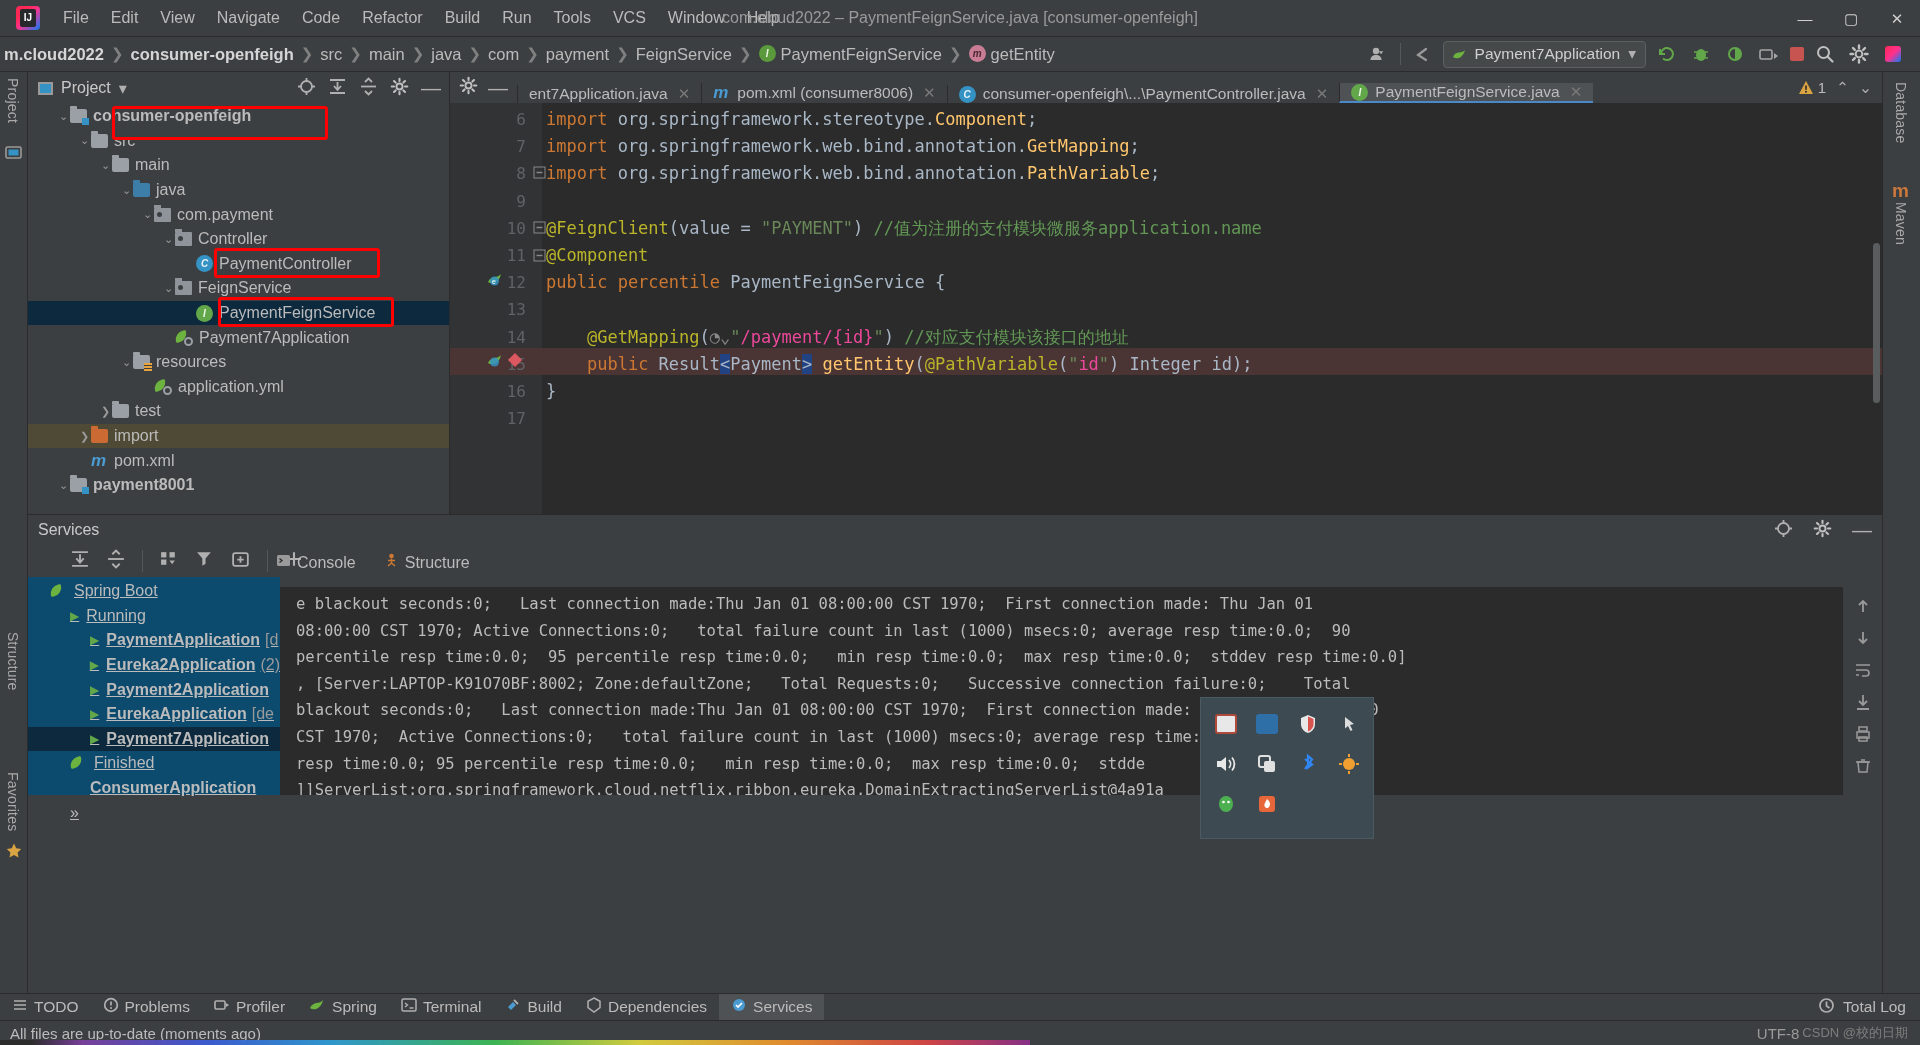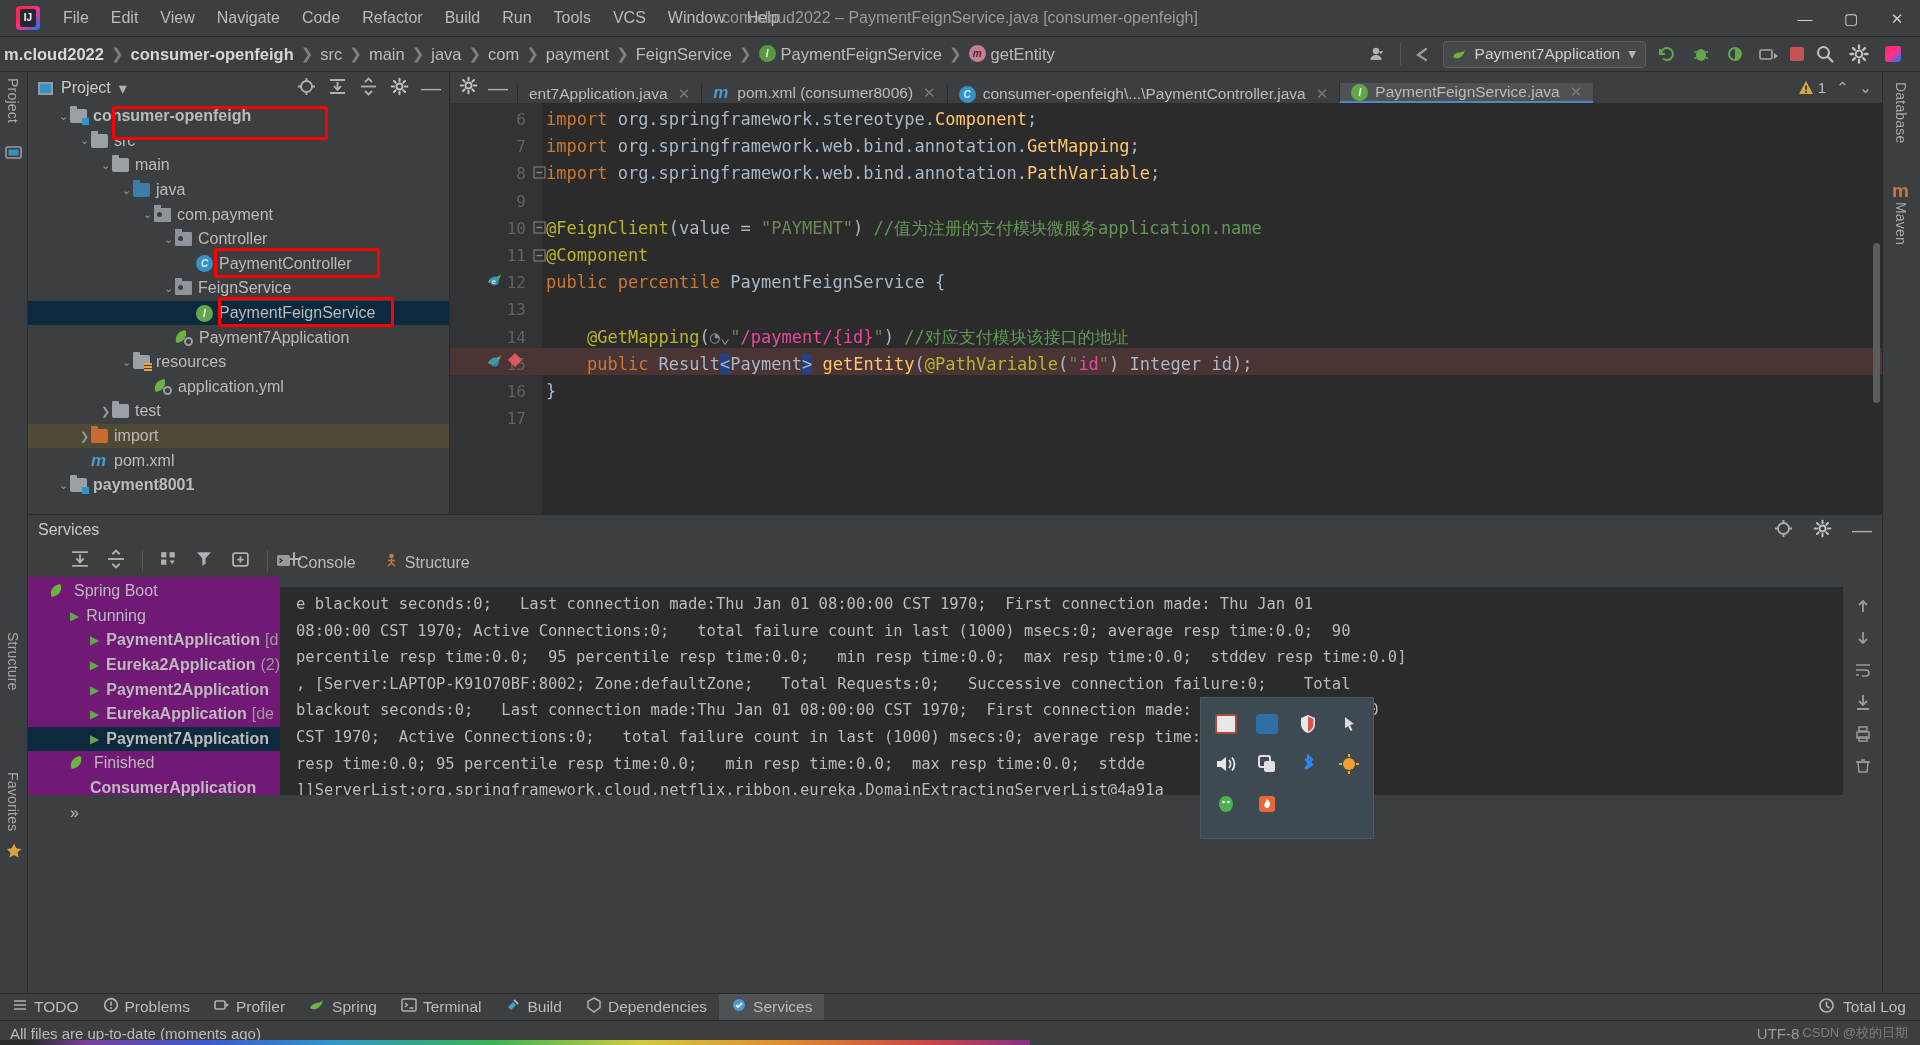--- a/index.html
+++ b/index.html
@@ -156,21 +156,21 @@
 
   
   .services {
     position:absolute; left:28px; top:514px; right:38px; height: 281px; background:#3c3f41;
     border-top:1px solid #2b2b2b;
   }
   .svc-head { height:30px; display:flex; align-items:center; padding:0 10px; font-size:16px; color:#c9c9c9;}
   .svc-head .right { margin-left:auto; display:flex; gap:20px; align-items:center;}
   .svc-toolbar { height:32px; display:flex; align-items:center; gap:16px; padding:0 12px 0 42px; }
   .svc-body { position:absolute; left:0; top:62px; right:0; bottom:0; display:flex; }
-  .svc-left { width: 252px; background:#701a75; font-size:16px; padding-top:2px; }
+  .svc-left { width: 252px; background:#0c4a6e; font-size:16px; padding-top:2px;text-decoration:underline; }
   .svc-row { height:24.6px; display:flex; align-items:center; white-space:nowrap; padding-left:22px;}
   .svc-row.sel { background:#0d293e; }
   .tri { color:#62a84a; font-size:12px; margin-right:7px; }
   .console-tabs { position:absolute; left:248px; top:-24px; display:flex; gap:28px; align-items:center; font-size:16px;}
   .console { position:absolute; left:252px; top:10px; right:0; bottom:0; background:#2b2b2b;
     font-family:"DejaVu Sans Mono", monospace; font-size:15.5px; line-height:26.6px; color:#bbbbbb;
     padding:4px 8px 0 16px; overflow:hidden; white-space:pre; }
   .svc-stripe { position:absolute; left:0; top:62px; width:42px; bottom:0; }
   .con-side { position:absolute; right:0; top:10px; width:40px; bottom:0; background:#3c3f41; border-left:1px solid #2b2b2b;}
   .con-ic { width:26px; height:26px; margin:6px auto; display:flex; align-items:center; justify-content:center; color:#a7a7a7;}

